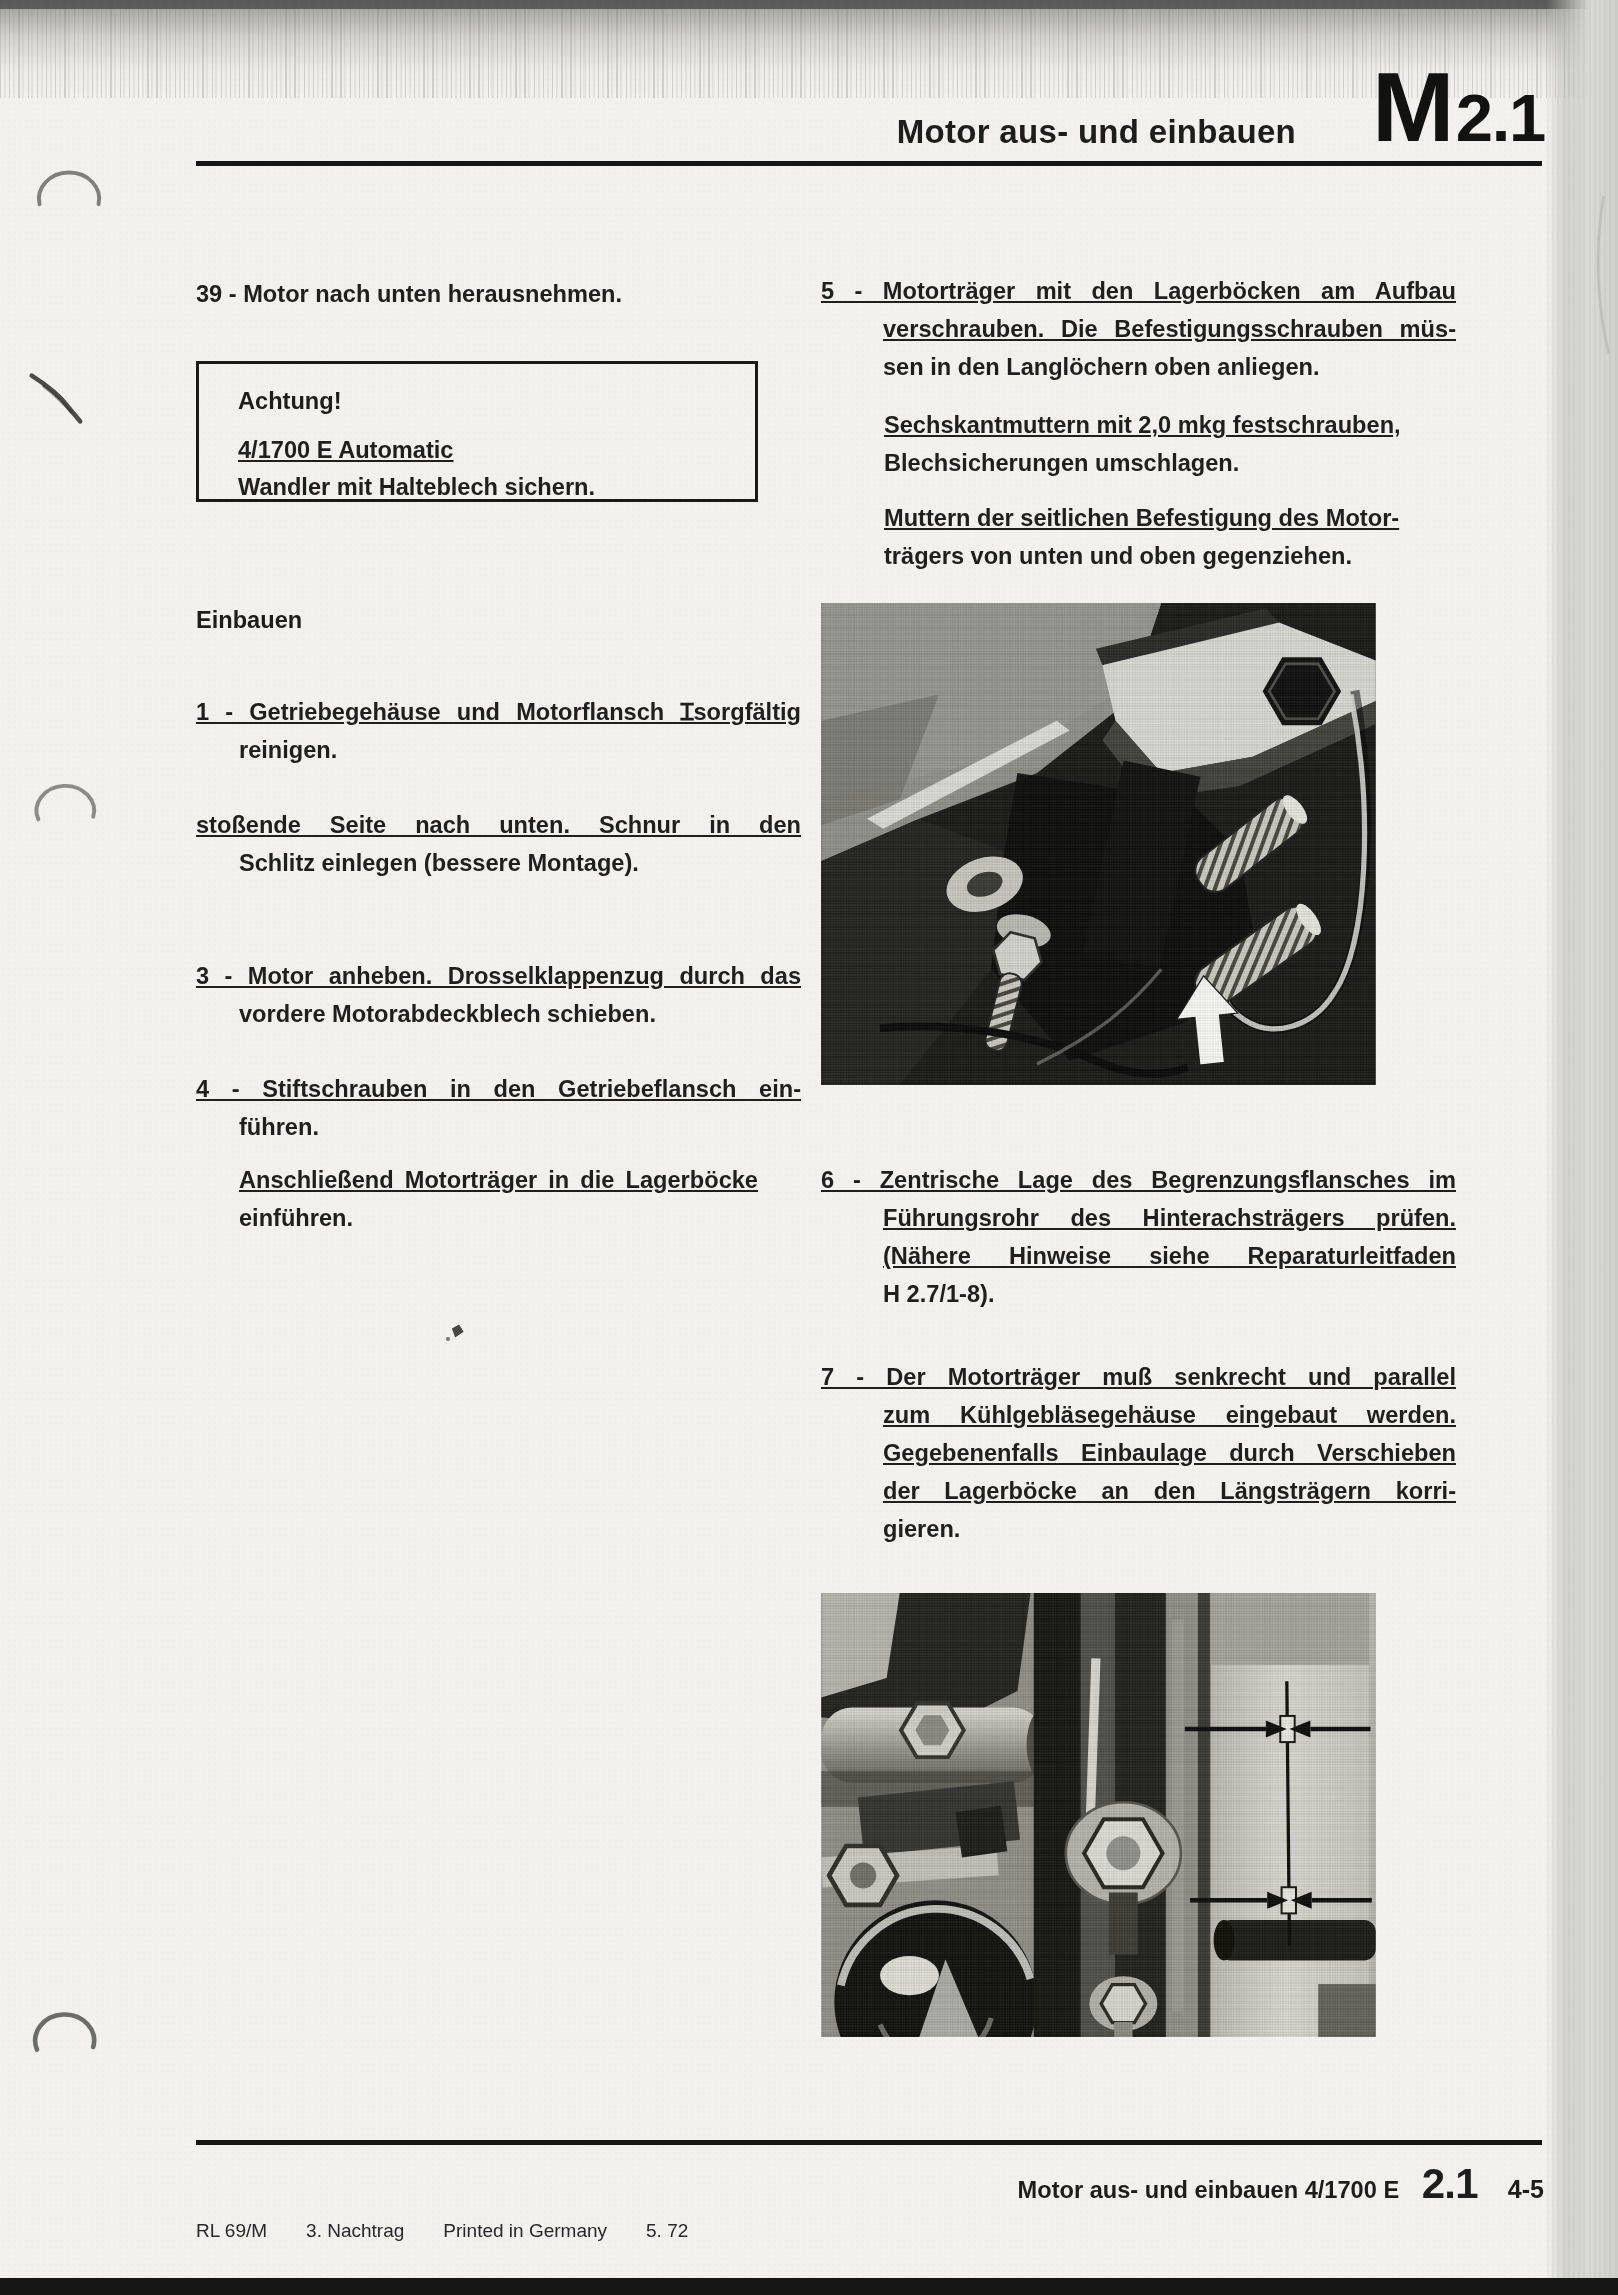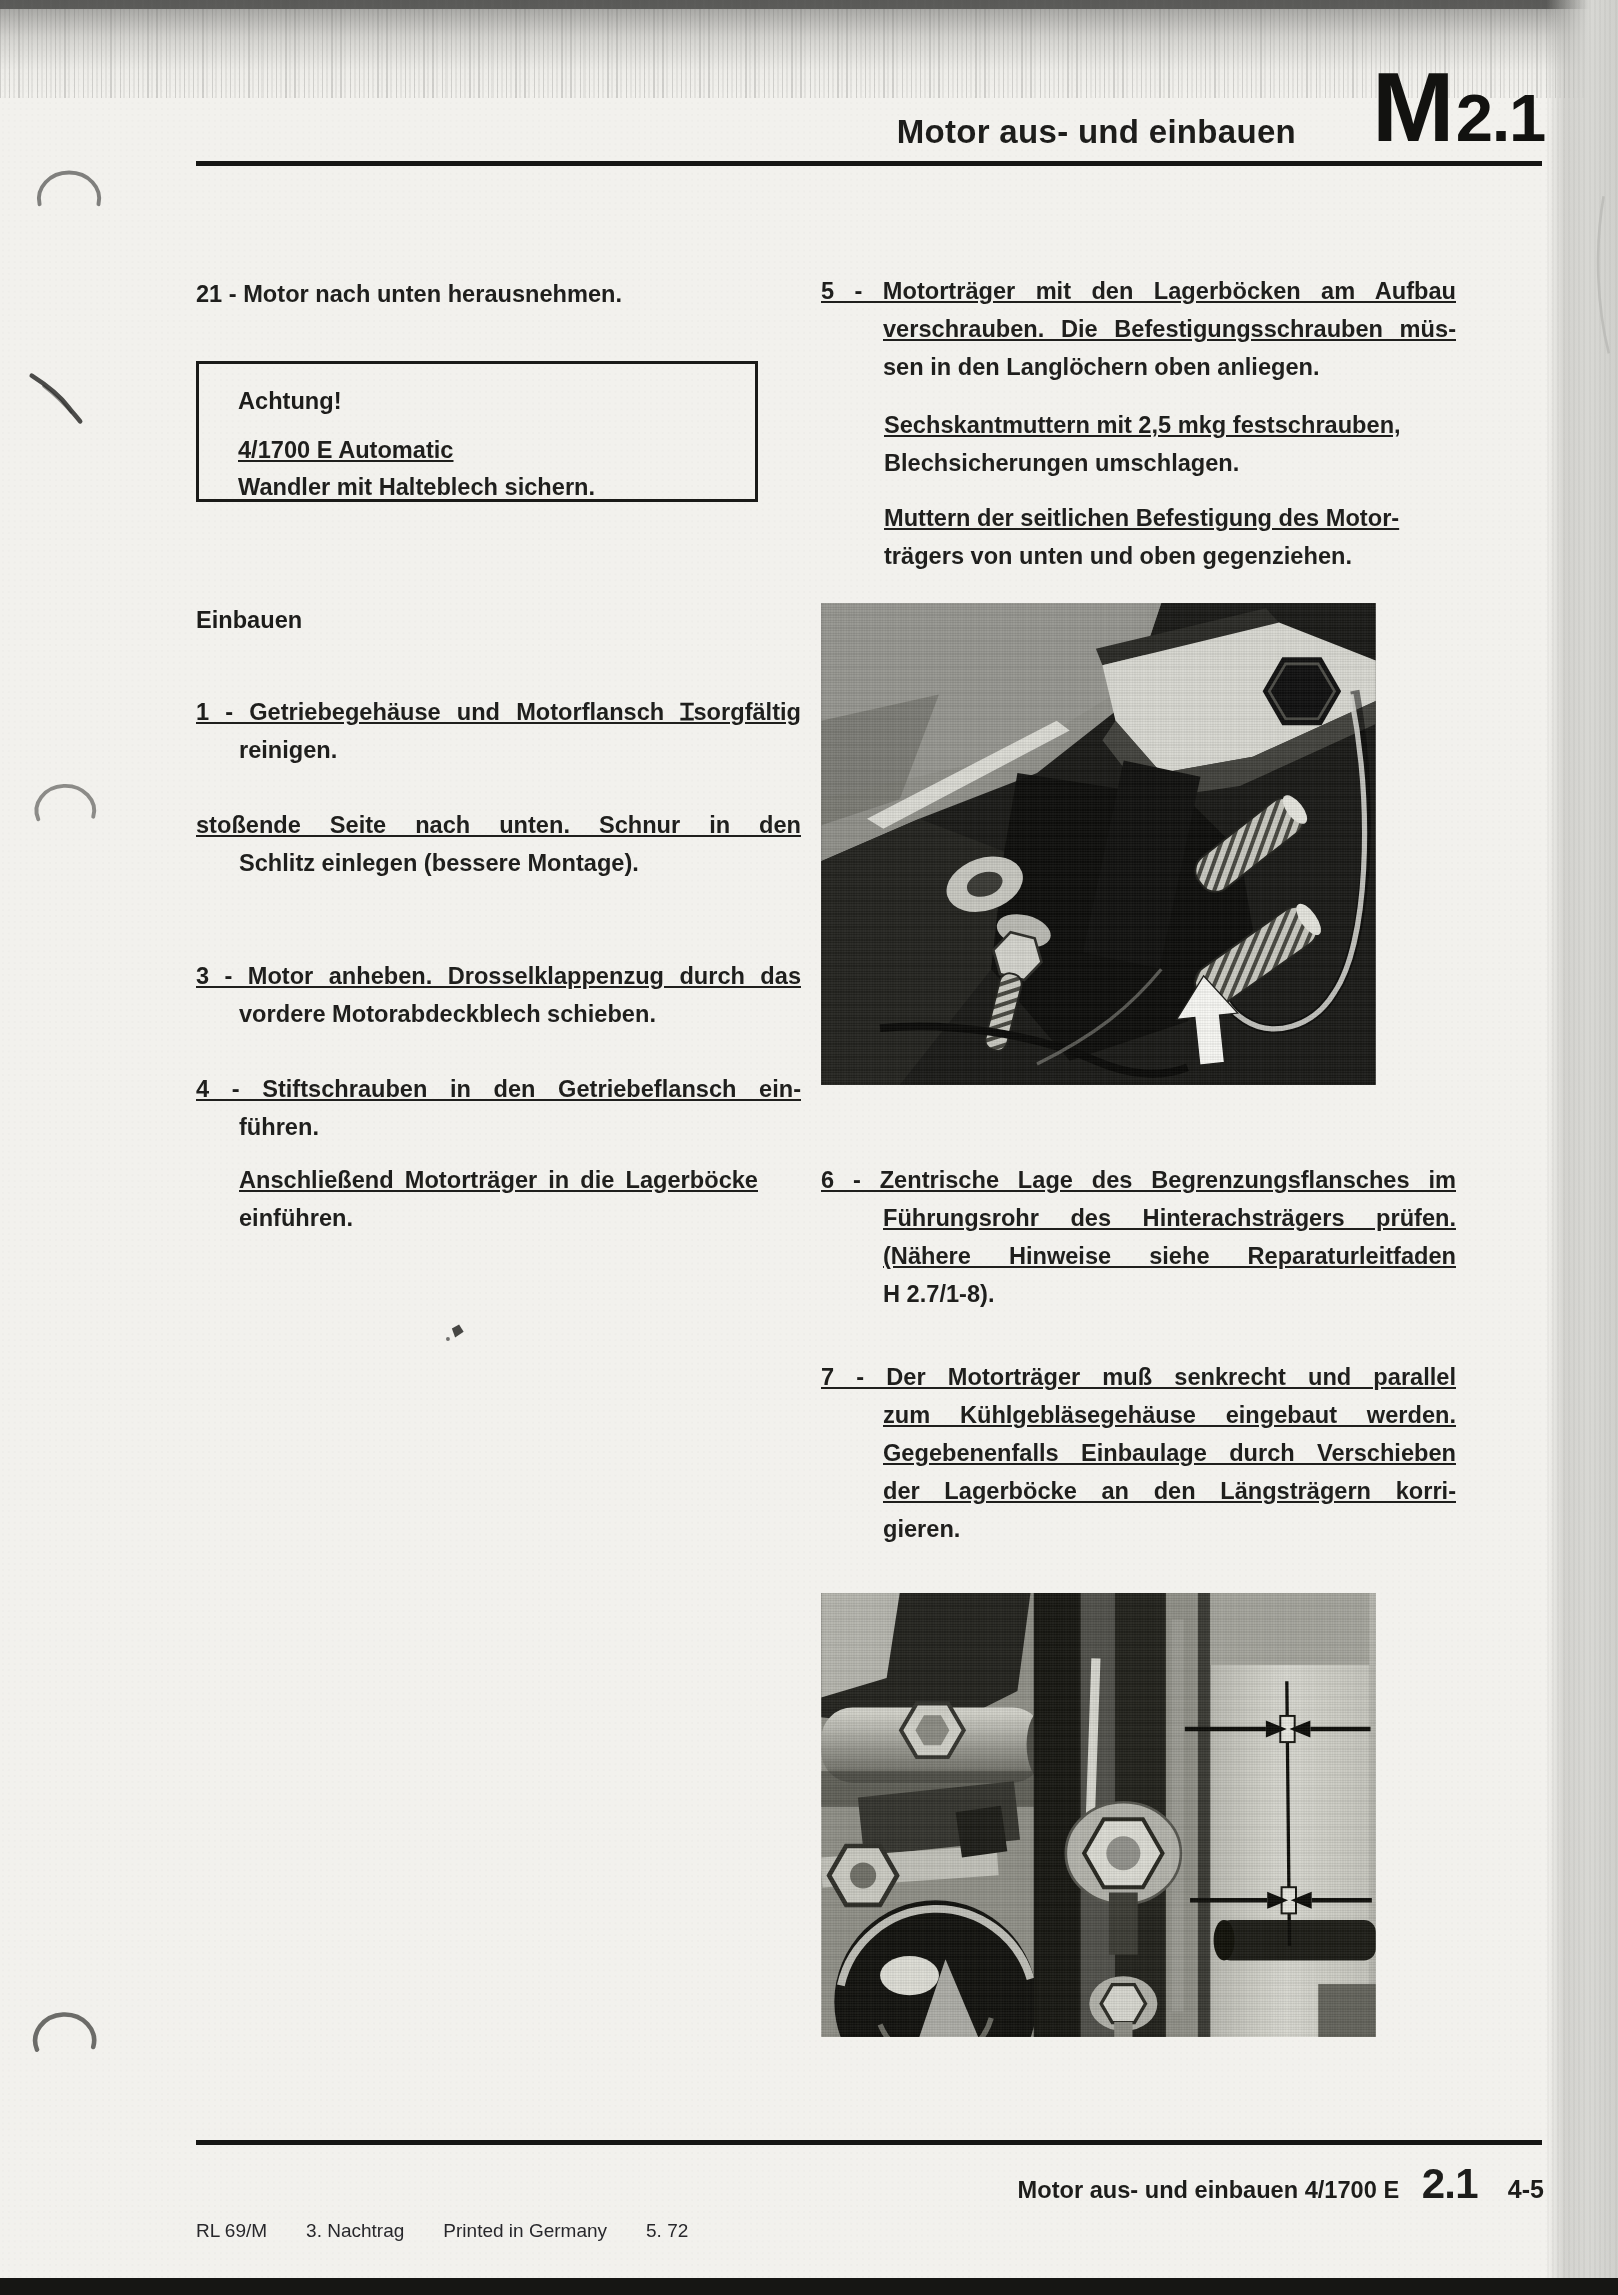--- a/index.html
+++ b/index.html
@@ -77,21 +77,21 @@
     <path d="M 2450 300 C 2436 380 2440 470 2458 540" fill="none" stroke="#b9b9b5" stroke-width="4" opacity="0.8"></path>
   </svg>
 
   <div class="page-title">Motor aus- und einbauen</div>
   <div class="mcode">
     <span class="m">M</span><span class="mnum">2.1</span>
   </div>
   <div class="rule header"></div>
 
   <div class="para" style="left:196px; top:275px; width:562px;">
-      <div>21 - Motor nach unten herausnehmen.</div>
+      <div>39 - Motor nach unten herausnehmen.</div>
     </div>
 
   <div class="warnbox">
     <div class="wtitle">Achtung!</div>
     <div class="wbody para noj" style="position:absolute;">
         <div class="jl">4/1700 E Automatic</div>
         <div>Wandler mit Halteblech sichern.</div>
       </div>
   </div>
 
@@ -117,21 +117,21 @@
       <div class="jl">Anschließend Motorträger in die Lagerböcke</div>
       <div>einführen.</div>
     </div>
 
   <div class="para hang95" style="left:821px; top:272px; width:573px;">
       <div class="jl">5 - Motorträger mit den Lagerböcken am Aufbau</div>
       <div class="jl">verschrauben. Die Befestigungsschrauben müs-</div>
       <div>sen in den Langlöchern oben anliegen.</div>
     </div>
   <div class="para" style="left:884px; top:406px; width:511px;">
-      <div class="jl">Sechskantmuttern mit 2,5 mkg festschrauben,</div>
+      <div class="jl">Sechskantmuttern mit 2,0 mkg festschrauben,</div>
       <div>Blechsicherungen umschlagen.</div>
     </div>
   <div class="para" style="left:884px; top:499px; width:511px;">
       <div class="jl">Muttern der seitlichen Befestigung des Motor-</div>
       <div>trägers von unten und oben gegenziehen.</div>
     </div>
 
   <div class="photo fig1">
     <svg width="555" height="482" viewBox="0 0 848 737">
       <defs>

